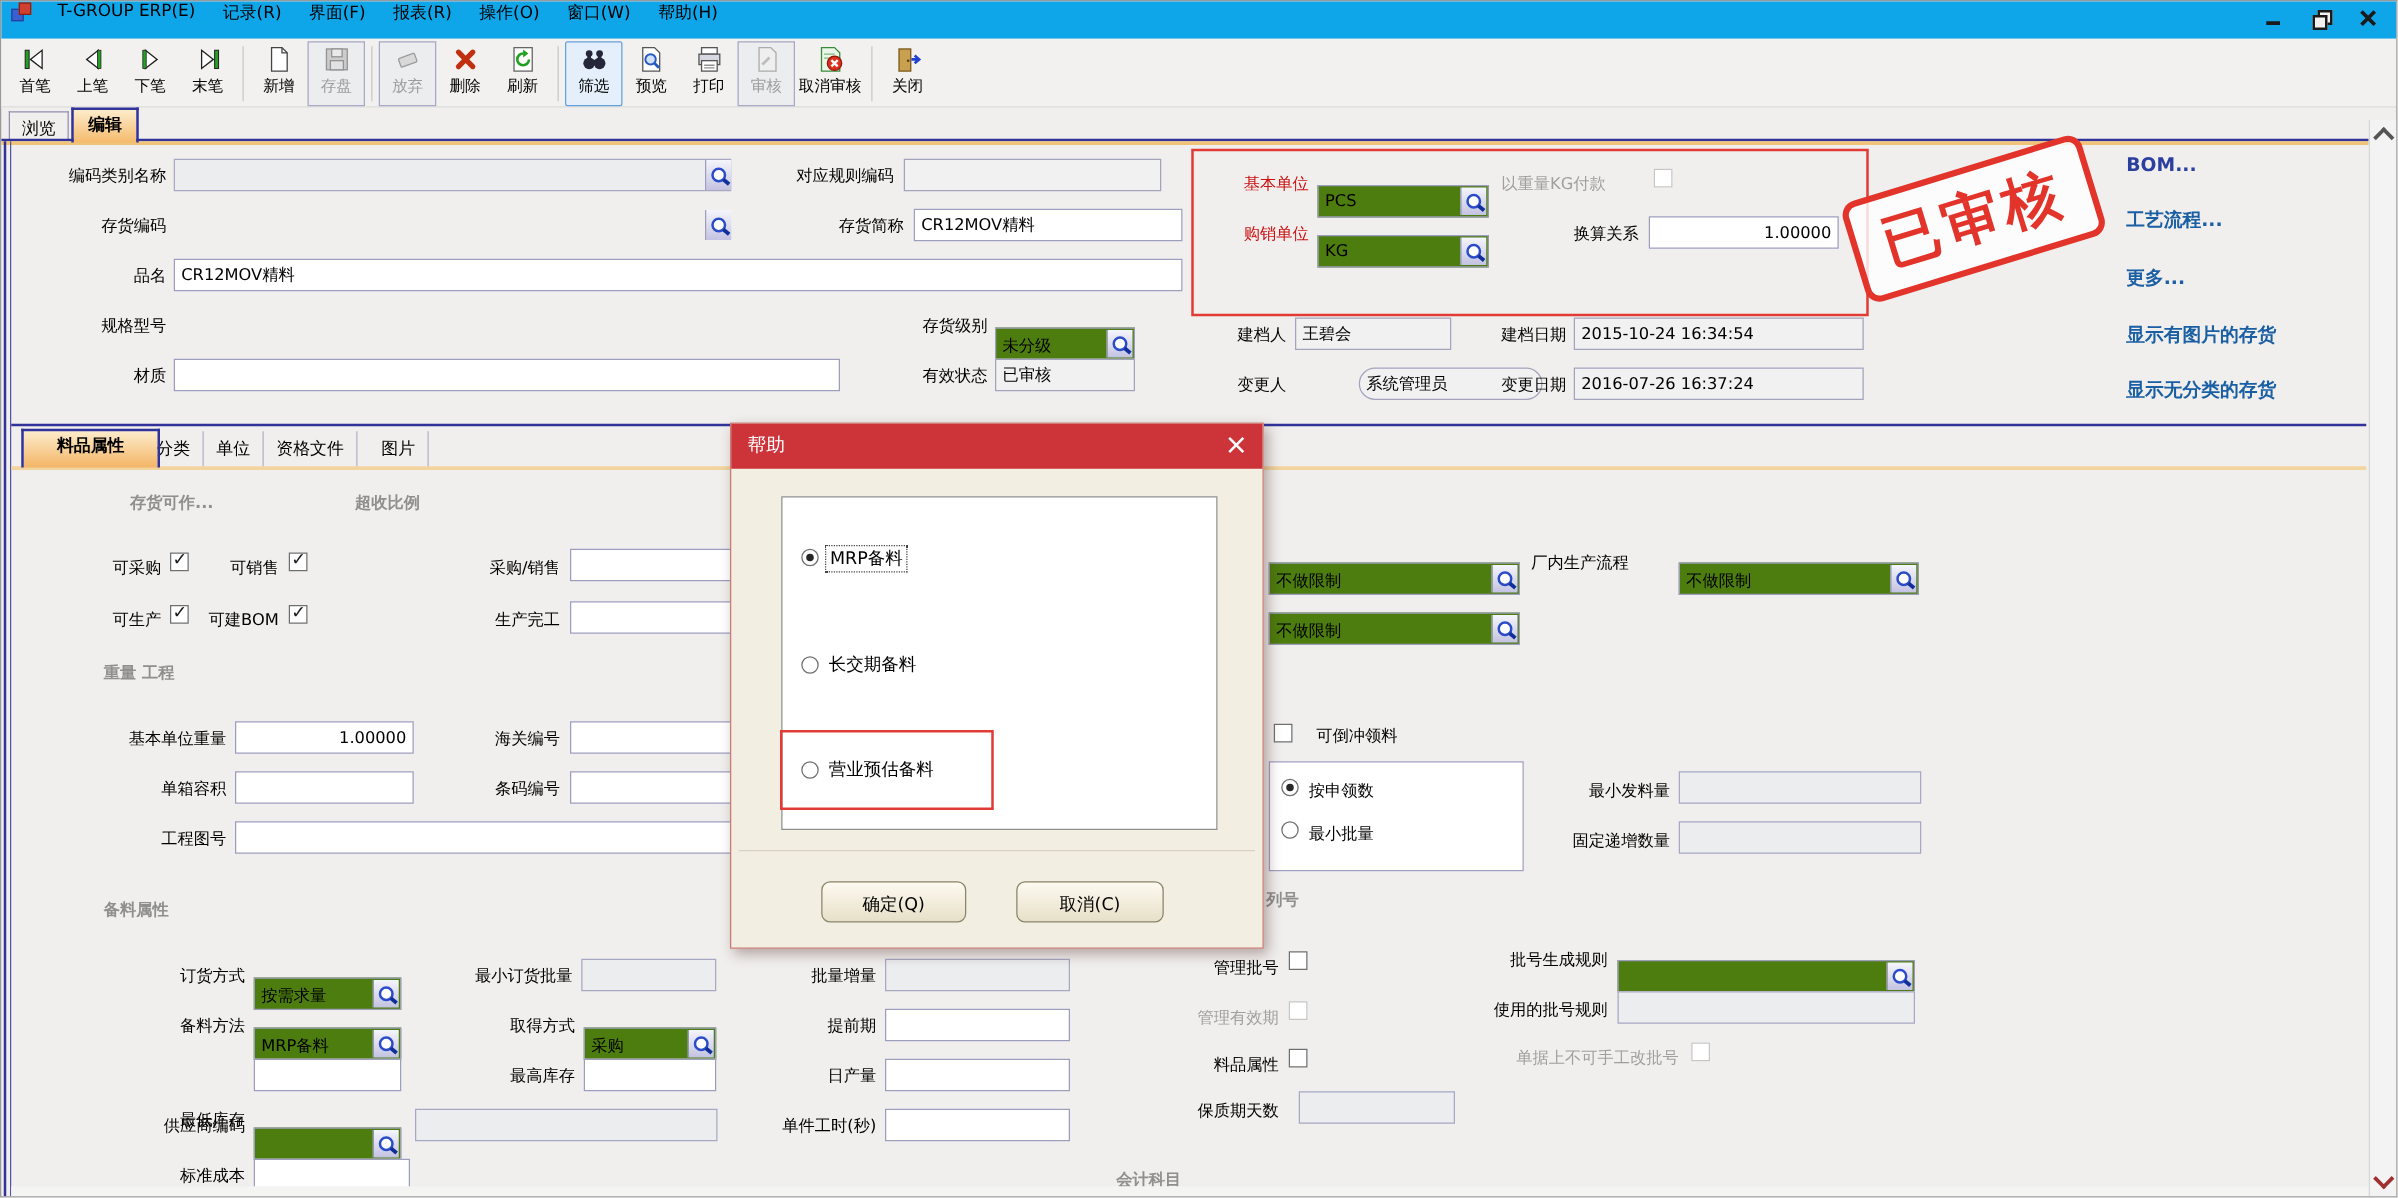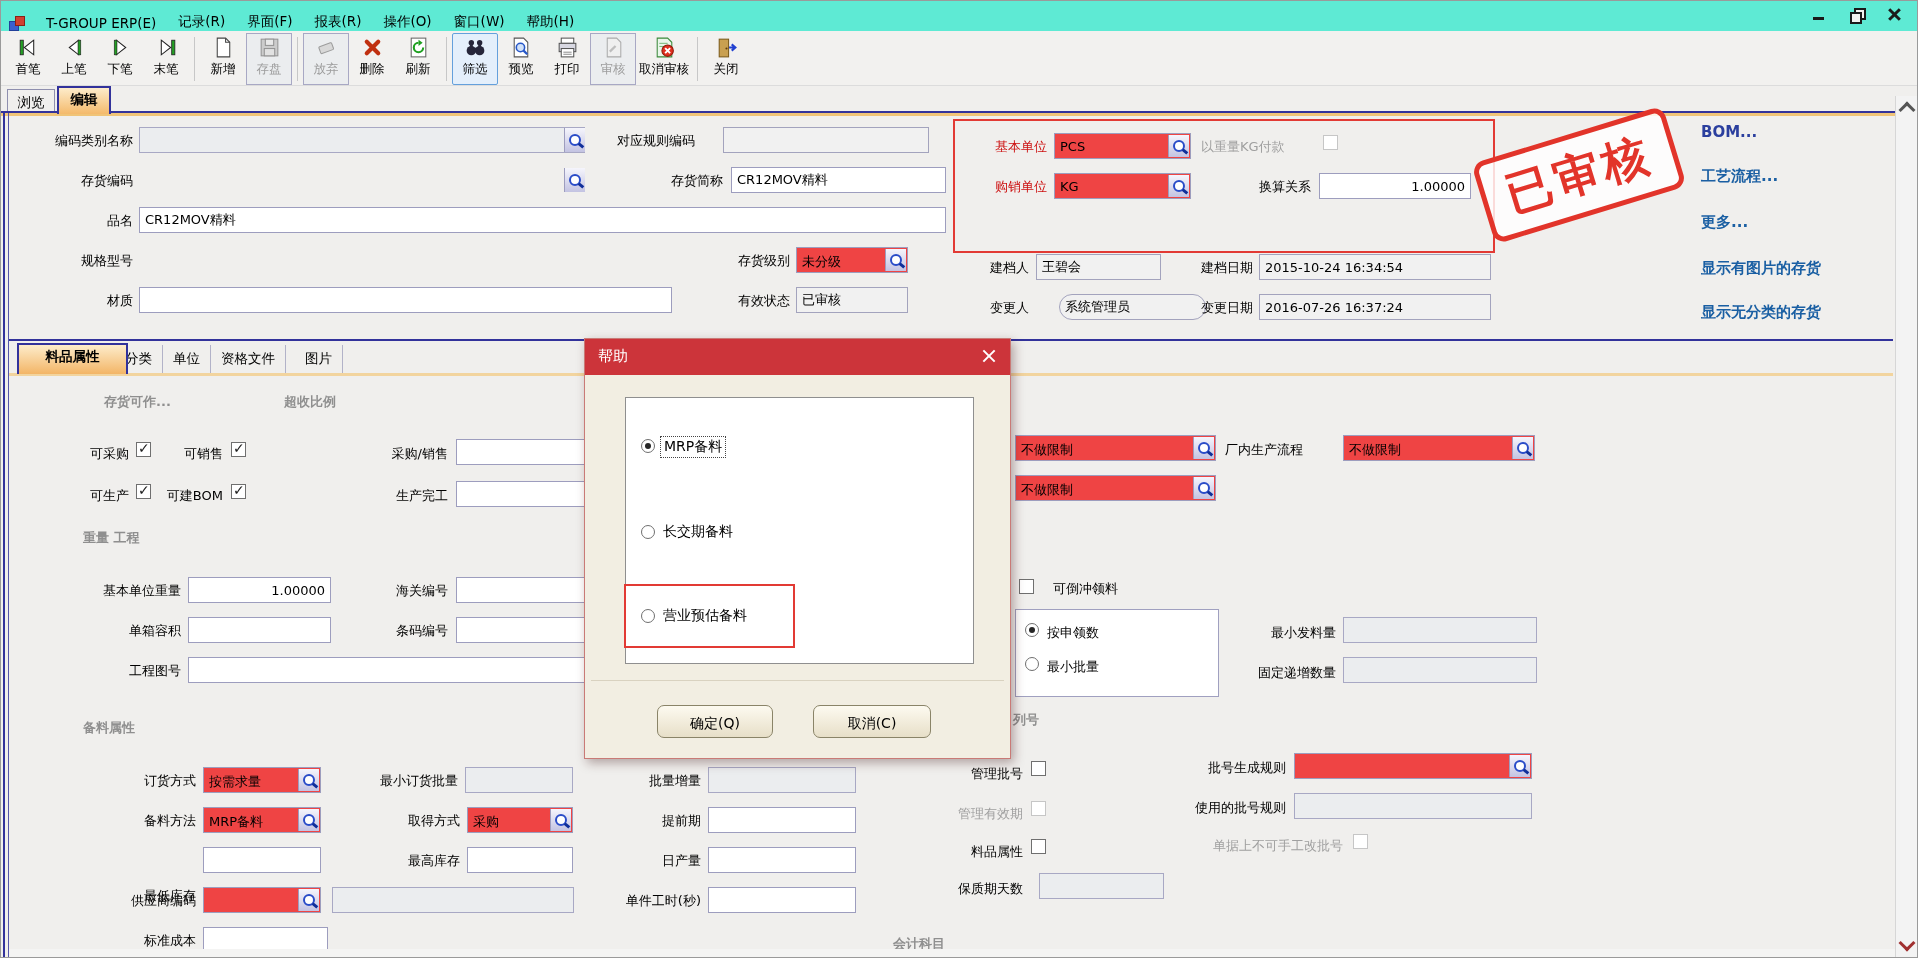--- a/index.html
+++ b/index.html
@@ -1,22 +1,22 @@
 <!DOCTYPE html>
 <html><head>
 <meta charset="utf-8">
 <style>
   html,body{margin:0;padding:0;background:#d8d8d8;}
   .screen{position:relative;width:1918px;height:958px;background:#f0efed;
     font-family:"DejaVu Sans","Liberation Sans",sans-serif;font-size:13px;color:#000;
     overflow:hidden;border:1px solid #9a9a9a;box-sizing:border-box;}
   .abs{position:absolute;}
   
-  .menubar{position:absolute;left:0;top:0;right:0;height:30px;background:#5eead4;
-    display:flex;align-items:flex-end;padding-left:8px;}
+  .menubar{position:absolute;left:0;top:0;right:0;height:30px;background:#0ea5e9;
+    display:flex;align-items:flex-start;padding-left:8px;}
   .appicon{width:18px;height:16px;position:relative;margin-right:8px;}
   .appicon .sq1{position:absolute;left:0;top:6px;width:8px;height:8px;background:#3a5fd0;border:1px solid #23409a;}
   .appicon .sq2{position:absolute;left:6px;top:1px;width:8px;height:8px;background:#d04030;border:1px solid #8a2015;}
   .mitem{padding:0 11px;font-size:13.5px;white-space:nowrap;}
   .winctl{position:absolute;top:6px;right:14px;display:flex;gap:22px;align-items:center;}
   .wc{width:16px;height:16px;position:relative;}
   .wc-min::after{content:"";position:absolute;left:2px;top:10px;width:11px;height:3px;background:#1a1a1a;}
   .wc-rest::before{content:"";position:absolute;left:5px;top:1px;width:8px;height:8px;border:2px solid #1a1a1a;background:#f2f1ef;}
   .wc-rest::after{content:"";position:absolute;left:1px;top:5px;width:8px;height:8px;border:2px solid #1a1a1a;background:#f2f1ef;}
   .wc-close::before,.wc-close::after{content:"";position:absolute;left:0px;top:6px;width:15px;height:3px;background:#1a1a1a;}
@@ -51,21 +51,21 @@
   .lbl-left{text-align:left;}
   .red{color:#cc1111;}
   .gray{color:#9f9f9f;}
   .sect{position:absolute;color:#8f8f8f;font-weight:bold;font-size:13px;white-space:nowrap;}
   .inp{position:absolute;height:26px;box-sizing:border-box;background:#fff;border:1px solid #9d9dbe;
     font-family:inherit;font-size:13px;padding:0 5px;color:#000;}
   .ro{background:#f1f1f1;border:1px solid #a3a3bd;}
   .dis{background:#ebedef;border:1px solid #a8a8c4;}
   .tr{text-align:right;}
   .yellow{background:#ffffd4;}
-  .combo{position:absolute;height:26px;box-sizing:border-box;background:#ef4444;border:1px solid #9d9dbe;}
+  .combo{position:absolute;height:26px;box-sizing:border-box;background:#4d7c0f;border:1px solid #9d9dbe;margin-top:15px;}
   .combo .val{position:absolute;left:5px;top:5px;white-space:nowrap;font-size:13px;}
   .magb{position:absolute;right:1px;top:1px;bottom:1px;width:20px;
     background:linear-gradient(#f5f5fc,#c3c3e2);border-left:1px solid #9d9dbe;
     display:flex;align-items:center;justify-content:center;}
   .magi{width:8px;height:8px;border:2px solid #2a4cc8;border-radius:50%;background:#fff;position:relative;}
   .magi::after{content:"";position:absolute;width:6px;height:3px;background:#102f9a;right:-5px;bottom:-3px;transform:rotate(40deg);}
   .cbx{position:absolute;width:15px;height:15px;box-sizing:border-box;background:#fff;border:1px solid #6f6f6f;}
   .cbx.on::after{content:"✓";position:absolute;left:1px;top:-3px;font-size:14px;font-weight:bold;color:#1c1c1c;}
   .cbx.cdis{border-color:#c6c6c6;}
   .radio{position:absolute;width:14px;height:14px;box-sizing:border-box;border:1px solid #6f6f6f;border-radius:50%;background:#fff;}
@@ -253,21 +253,21 @@
   <div class="navline"></div>
   <div class="orangeline"></div>
   <div class="leftedge1"></div>
   <div class="leftedge2"></div>
 
   <span class="lbl" style="left:30px;top:131px;width:102px;">编码类别名称</span>
   <input class="inp dis" style="left: 138px; top: 126px; width: 446px;" value="">
   <span class="magb" style="left:563px;top:127px;height:24px;">
       <span class="magi"></span>
     </span>
-  <span class="lbl" style="left:580px;top:131px;width:114px;">对应规则编码</span>
+  <span class="lbl" style="left:600px;top:131px;width:114px;">对应规则编码</span>
   <input class="inp ro" style="left: 722px; top: 126px; width: 206px;" readonly="" value="">
 
   <span class="lbl" style="left:30px;top:171px;width:102px;">存货编码</span>
   <span class="magb" style="left:563px;top:167px;height:24px;">
       <span class="magi"></span>
     </span>
   <span class="lbl" style="left:640px;top:171px;width:82px;">存货简称</span>
   <input class="inp" style="left: 730px; top: 166px; width: 215px;" value="CR12MOV精料">
 
   <span class="lbl" style="left:30px;top:211px;width:102px;">品名</span>
@@ -306,21 +306,21 @@
       </span>
   </div>
   <span class="lbl" style="left:1230px;top:177px;width:80px;">换算关系</span>
   <input class="inp tr" style="left: 1318px; top: 172px; width: 152px;" value="1.00000">
 
   <span class="lbl" style="left:960px;top:258px;width:68px;">建档人</span>
   <input class="inp ro" style="left: 1035px; top: 253px; width: 125px;" readonly="" value="王碧会">
   <span class="lbl" style="left:1180px;top:258px;width:72px;">建档日期</span>
   <input class="inp ro" style="left: 1258px; top: 253px; width: 232px;" readonly="" value="2015-10-24 16:34:54">
   <span class="lbl" style="left:960px;top:298px;width:68px;">变更人</span>
-  <input class="inp ro" style="left: 1058px; top: 293px; width: 147px; border-radius: 13px;" readonly="" value="系统管理员">
+  <input class="inp ro" style="left: 1086px; top: 293px; width: 147px; border-radius: 13px;" readonly="" value="系统管理员">
   <span class="lbl" style="left:1180px;top:298px;width:72px;">变更日期</span>
   <input class="inp ro" style="left: 1258px; top: 293px; width: 232px;" readonly="" value="2016-07-26 16:37:24">
 
   <div class="stamp">已审核</div>
   <span class="link link-bom" style="left:1700px;top:122px;">BOM...</span>
   <span class="link" style="left:1700px;top:166px;">工艺流程...</span>
   <span class="link" style="left:1700px;top:212px;">更多...</span>
   <span class="link" style="left:1700px;top:258px;">显示有图片的存货</span>
   <span class="link" style="left:1700px;top:302px;">显示无分类的存货</span>
 

